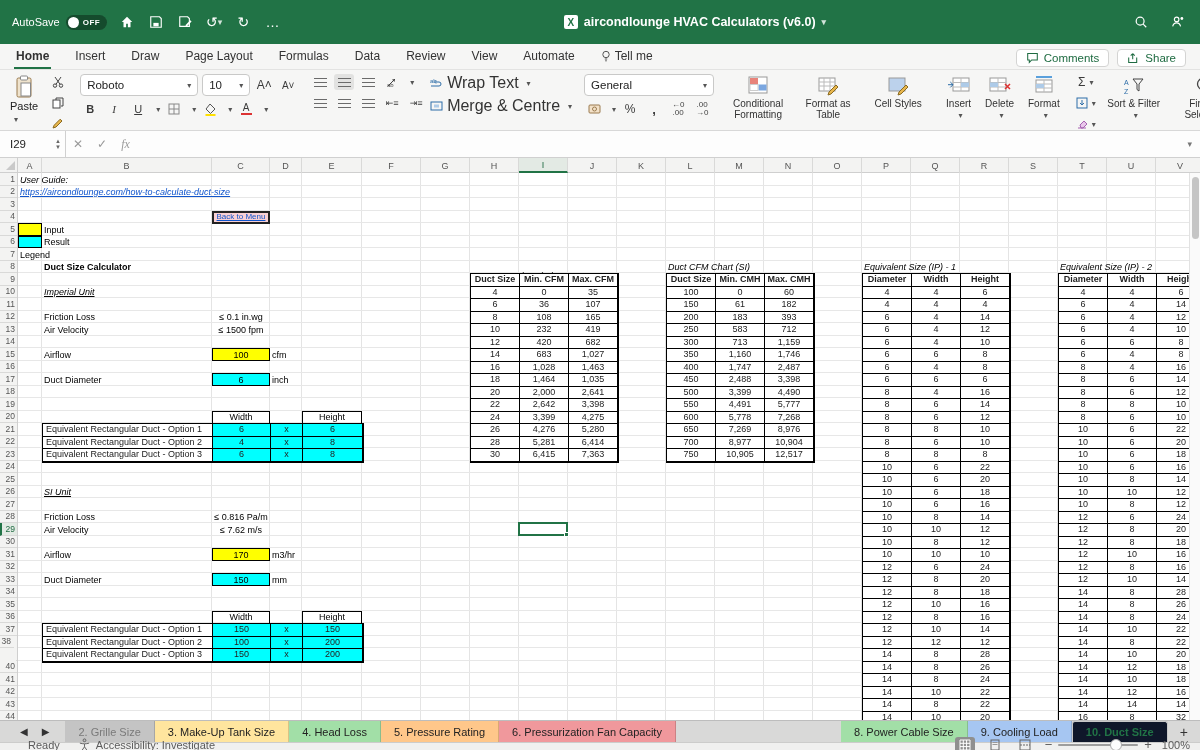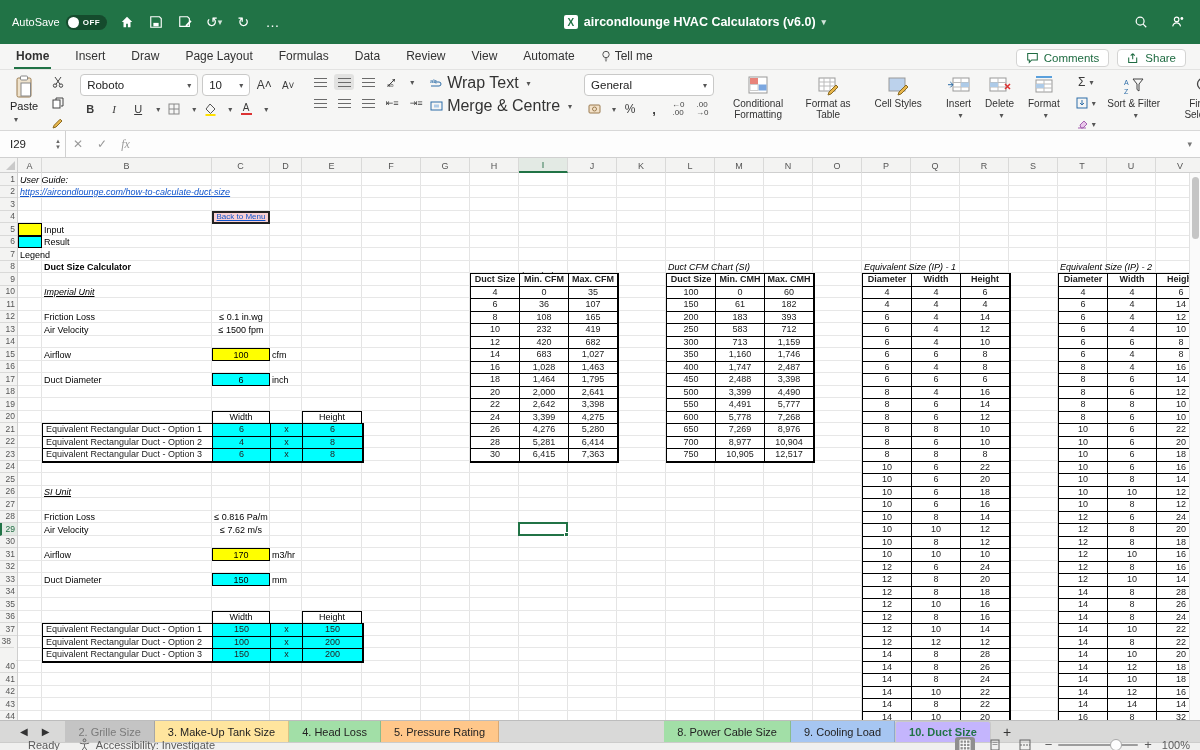--- a/index.html
+++ b/index.html
@@ -82,21 +82,21 @@
   #selbox{position:absolute;border:2px solid #217346;background:transparent;}
   #selhandle{position:absolute;width:5px;height:5px;background:#217346;border:1px solid #fff;}
   #vscroll{position:absolute;right:0;top:15px;width:11px;height:547px;background:#fafafa;border-left:1px solid #e2e2e2;}
   #vthumb{position:absolute;left:2px;top:4px;width:7px;height:62px;border-radius:4px;background:#c5c5c5;}
 
   
   #tabbar{height:22px;background:#d9d9d8;display:flex;align-items:stretch;border-top:1px solid #bdbdbd;}
   .tab-nav{display:flex;align-items:center;gap:14px;padding:0 16px 0 20px;font-size:10px;color:#333;}
   #tabs-strip{display:flex;align-items:stretch;overflow:hidden;}
   .stab{display:flex;align-items:center;padding:0 13px;font-size:11px;color:#222;border-right:1px solid rgba(0,0,0,.15);white-space:nowrap;}
-  .stab.active{background:#c4b5fd;color:#217346;font-weight:bold;border:1px solid #c9c9c9;border-bottom:none;border-radius:3px 3px 0 0;}
+  .stab.active{background:#0f172a;color:#217346;font-weight:bold;border:1px solid #c9c9c9;border-bottom:none;border-radius:3px 3px 0 0;}
   .addtab{display:flex;align-items:center;padding:0 12px;font-size:14px;color:#333;}
 
   
   #statusbar{height:20px;background:#f0f0ef;border-top:1px solid #cccccb;display:flex;align-items:center;padding:0 10px 16px 28px;font-size:11px;color:#5a5a5a;gap:18px;}
   .sb-acc{display:flex;align-items:center;gap:5px;}
   .sb-right{margin-left:auto;display:flex;align-items:center;gap:10px;}
   .viewic{width:20px;height:16px;border-radius:3px;display:flex;align-items:center;justify-content:center;}
   .viewic.sel{background:#8f8f8f;}
   .zoomline{display:flex;align-items:center;gap:6px;}
   .ztrack{width:80px;height:2px;background:#9d9d9d;position:relative;border-radius:1px;}
@@ -675,21 +675,21 @@
           <div>420</div>
           <div>682</div>
           <div>14</div>
           <div>683</div>
           <div>1,027</div>
           <div>16</div>
           <div>1,028</div>
           <div>1,463</div>
           <div>18</div>
           <div>1,464</div>
-          <div>1,795</div>
+          <div>1,035</div>
           <div>20</div>
           <div>2,000</div>
           <div>2,641</div>
           <div>22</div>
           <div>2,642</div>
           <div>3,398</div>
           <div>24</div>
           <div>3,399</div>
           <div>4,275</div>
           <div>26</div>
@@ -983,20 +983,21 @@
   <div id="tabbar">
     <div class="tab-nav">
       <span>◀</span>
       <span>▶</span>
     </div>
     <div id="tabs-strip">
         <div class="stab" style="background: rgb(196, 196, 196); color: rgb(122, 122, 122);">2. Grille Size</div>
         <div class="stab" style="background: rgb(255, 229, 158); color: rgb(34, 34, 34);">3. Make-Up Tank Size</div>
         <div class="stab" style="background: rgb(162, 223, 167); color: rgb(34, 34, 34);">4. Head Loss</div>
         <div class="stab" style="background: rgb(255, 199, 138); color: rgb(34, 34, 34);">5. Pressure Rating</div>
+        <div class="stab" style="background: rgb(240, 152, 156); color: rgb(34, 34, 34);">6. Pressurization Fan Capacity</div>
         <div class="stab" style="background: rgb(240, 152, 156); color: rgb(34, 34, 34); margin-top: 44px;">7. Smoke Spill Fan Capacity</div>
         <div class="stab" style="background: rgb(162, 223, 167); color: rgb(34, 34, 34);">8. Power Cable Size</div>
         <div class="stab" style="background: rgb(166, 198, 242); color: rgb(34, 34, 34);">9. Cooling Load</div>
         <div class="stab active">10. Duct Size</div>
       </div>
     <div class="addtab">+</div>
   </div>
 
   <div id="statusbar">
     <span>Ready</span>

